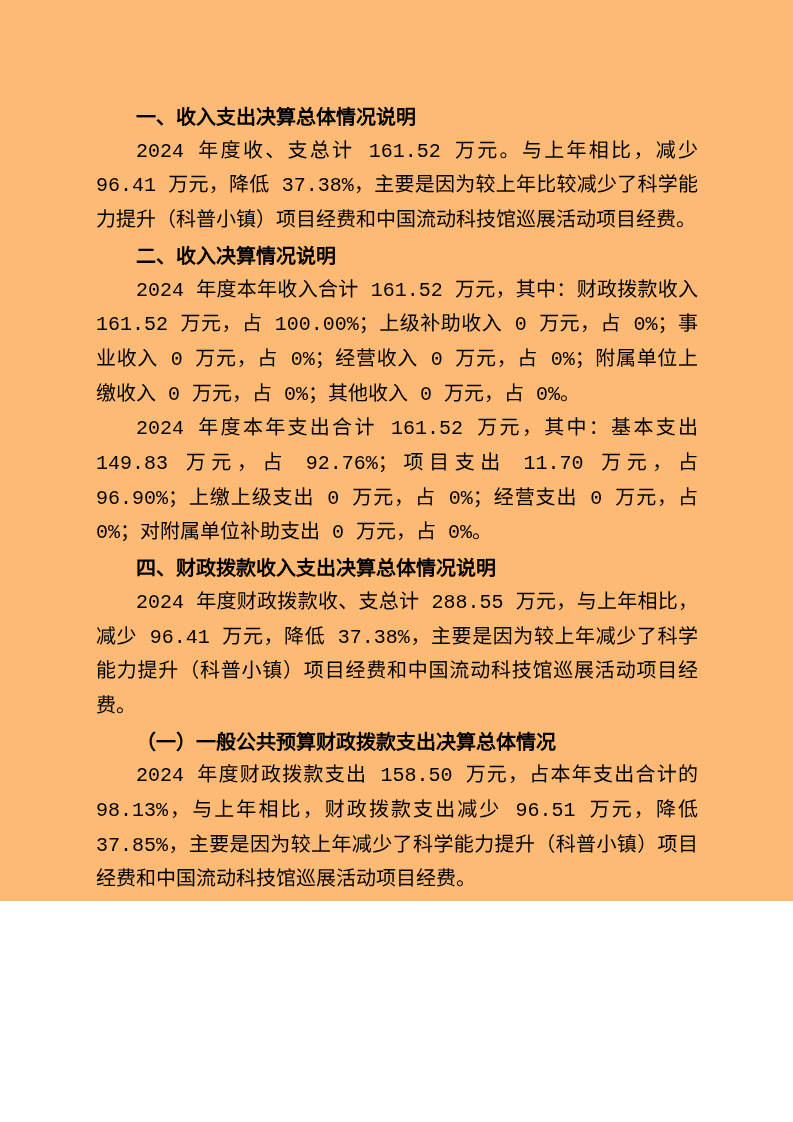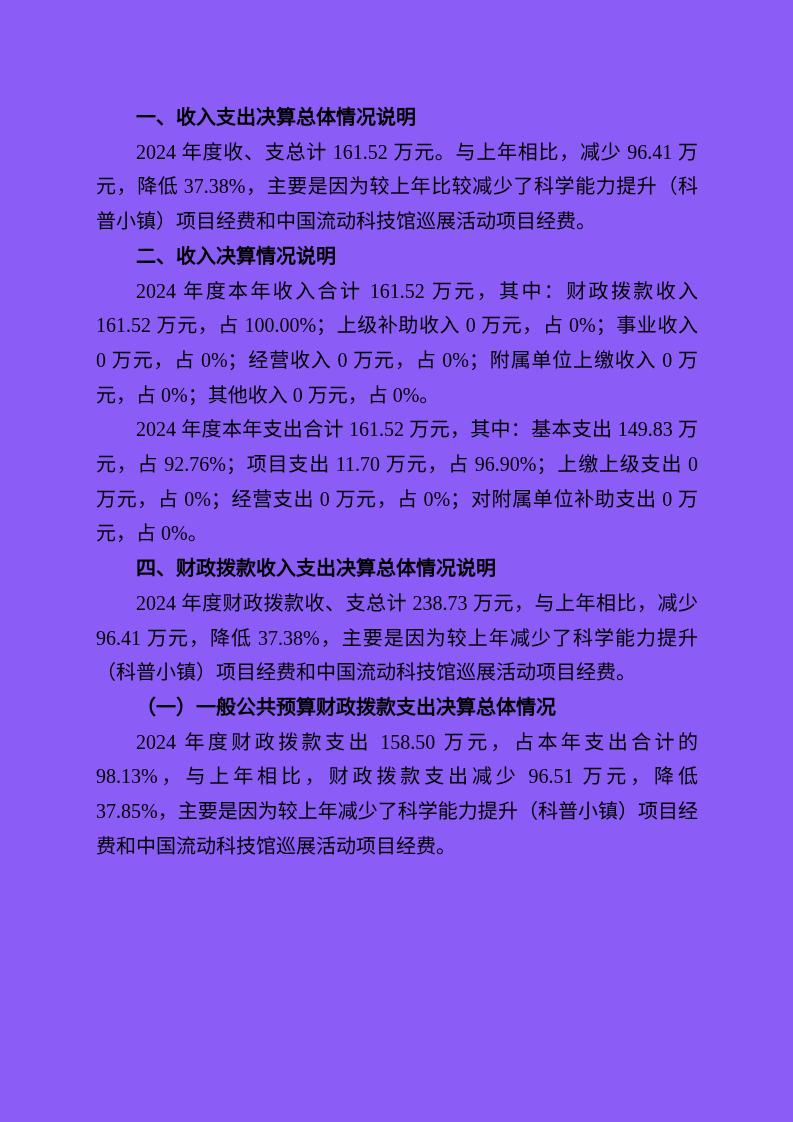--- a/index.html
+++ b/index.html
@@ -3,22 +3,22 @@
 <meta charset="utf-8">
 <style>
   html, body {
     margin: 0;
     padding: 0;
     background: #ffffff;
   }
   .page {
     position: relative;
     width: 793px;
-    height: 1122px;
-    background: #8b5cf6;
+    height: 901px;
+    background: #fdba74;
     overflow: hidden;
     box-sizing: border-box;
   }
   .doc-body {
     position: absolute;
     left: 96px;
     top: 100px;
     width: 602px;
     color: #000000;
     font-size: 20px;
@@ -37,21 +37,21 @@
     text-indent: 2em;
     font-family: "Liberation Sans", "DejaVu Sans", sans-serif;
     white-space: nowrap;
   }
   .para {
     margin: 0;
     padding: 0;
     text-indent: 2em;
     text-align: justify;
     text-justify: inter-ideograph;
-    font-family: Liberation Serif, serif;
+    font-family: Liberation Mono, monospace;
   }
 </style>
 </head>
 <body>
 
 <div class="page">
   <div class="doc-body">
   <div class="section">
     <h2 class="section-heading">一、收入支出决算总体情况说明</h2>
   <p class="para">2024 年度收、支总计 161.52 万元。与上年相比，减少 96.41 万元，降低 37.38%，主要是因为较上年比较减少了科学能力提升（科普小镇）项目经费和中国流动科技馆巡展活动项目经费。</p>
@@ -61,21 +61,21 @@
     <h2 class="section-heading">二、收入决算情况说明</h2>
   <p class="para">2024 年度本年收入合计 161.52 万元，其中：财政拨款收入 161.52 万元，占 100.00%；上级补助收入 0 万元，占 0%；事业收入 0 万元，占 0%；经营收入 0 万元，占 0%；附属单位上缴收入 0 万元，占 0%；其他收入 0 万元，占 0%。</p>
       </div>
 
   <div class="section">
   <p class="para">2024 年度本年支出合计 161.52 万元，其中：基本支出 149.83 万元，占 92.76%；项目支出 11.70 万元，占 96.90%；上缴上级支出 0 万元，占 0%；经营支出 0 万元，占 0%；对附属单位补助支出 0 万元，占 0%。</p>
       </div>
 
   <div class="section">
     <h2 class="section-heading">四、财政拨款收入支出决算总体情况说明</h2>
-  <p class="para">2024 年度财政拨款收、支总计 238.73 万元，与上年相比，减少 96.41 万元，降低 37.38%，主要是因为较上年减少了科学能力提升（科普小镇）项目经费和中国流动科技馆巡展活动项目经费。</p>
+  <p class="para">2024 年度财政拨款收、支总计 288.55 万元，与上年相比，减少 96.41 万元，降低 37.38%，主要是因为较上年减少了科学能力提升（科普小镇）项目经费和中国流动科技馆巡展活动项目经费。</p>
       </div>
 
 
   <div class="section">
     <h2 class="section-heading">（一）一般公共预算财政拨款支出决算总体情况</h2>
   <p class="para">2024 年度财政拨款支出 158.50 万元，占本年支出合计的 98.13%，与上年相比，财政拨款支出减少 96.51 万元，降低 37.85%，主要是因为较上年减少了科学能力提升（科普小镇）项目经费和中国流动科技馆巡展活动项目经费。</p>
       </div>
 
 </div>
 </div>

